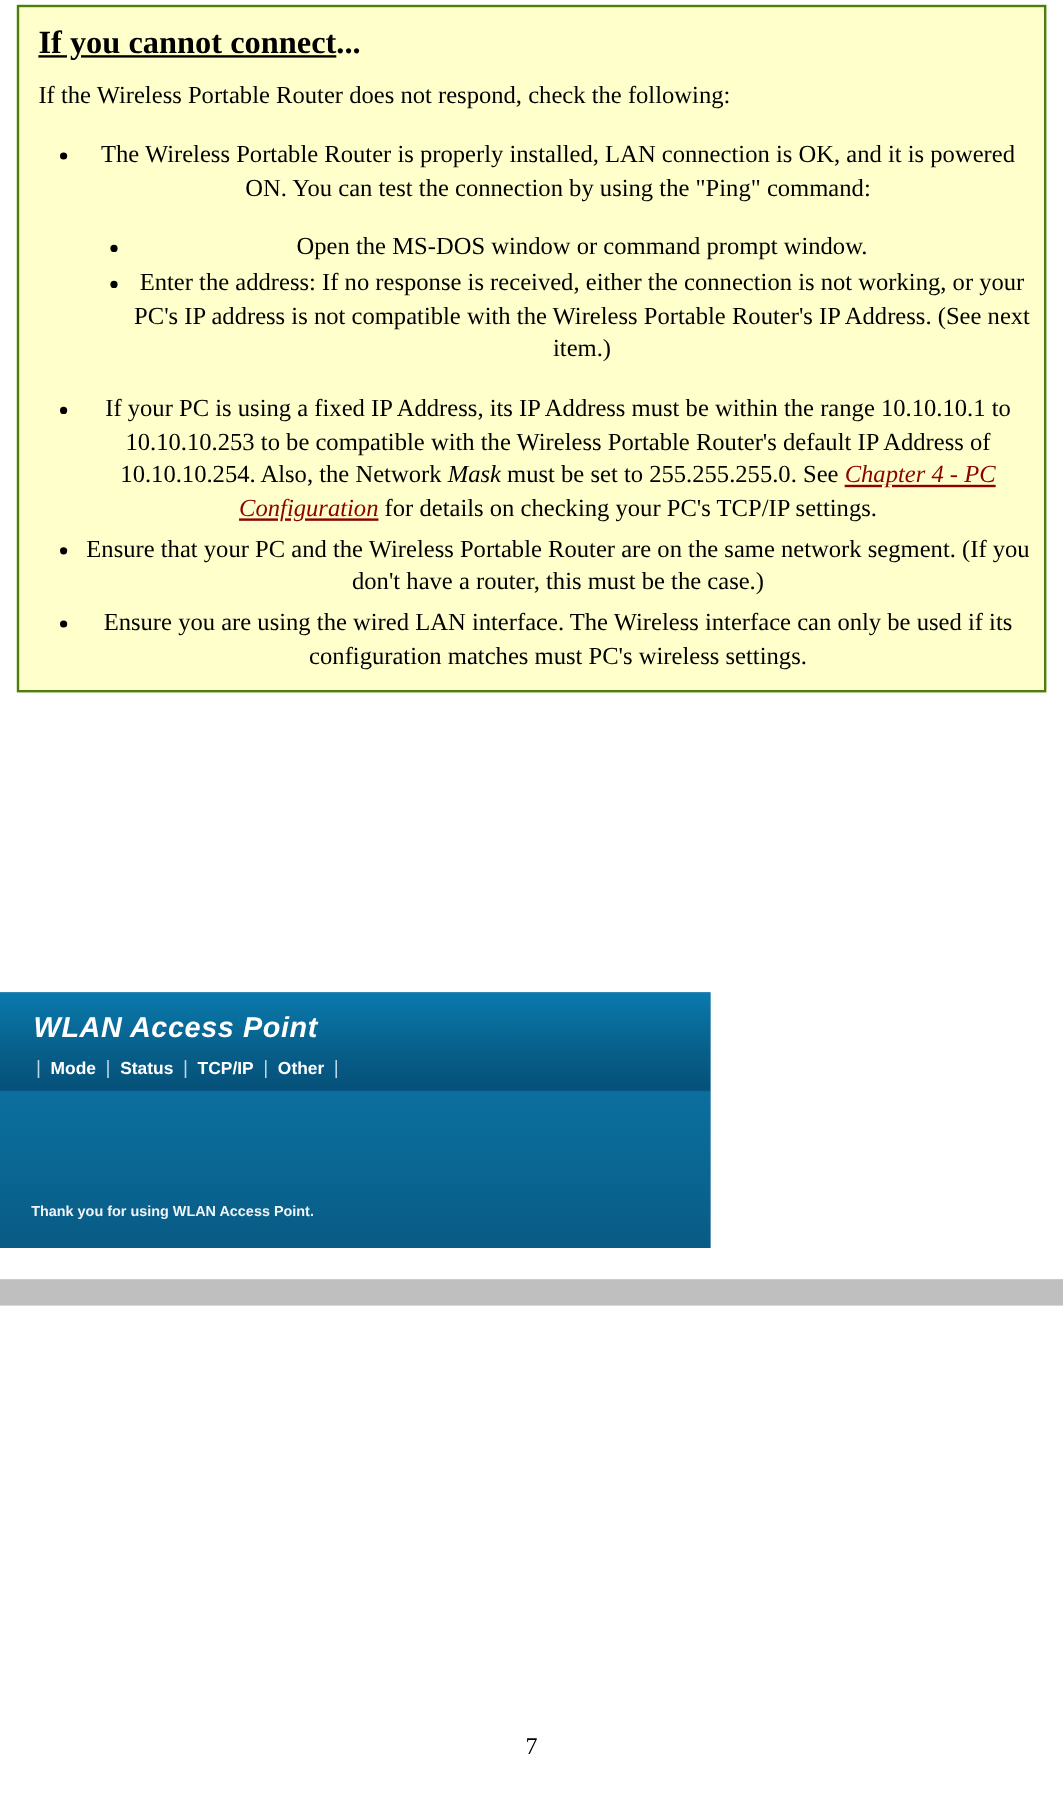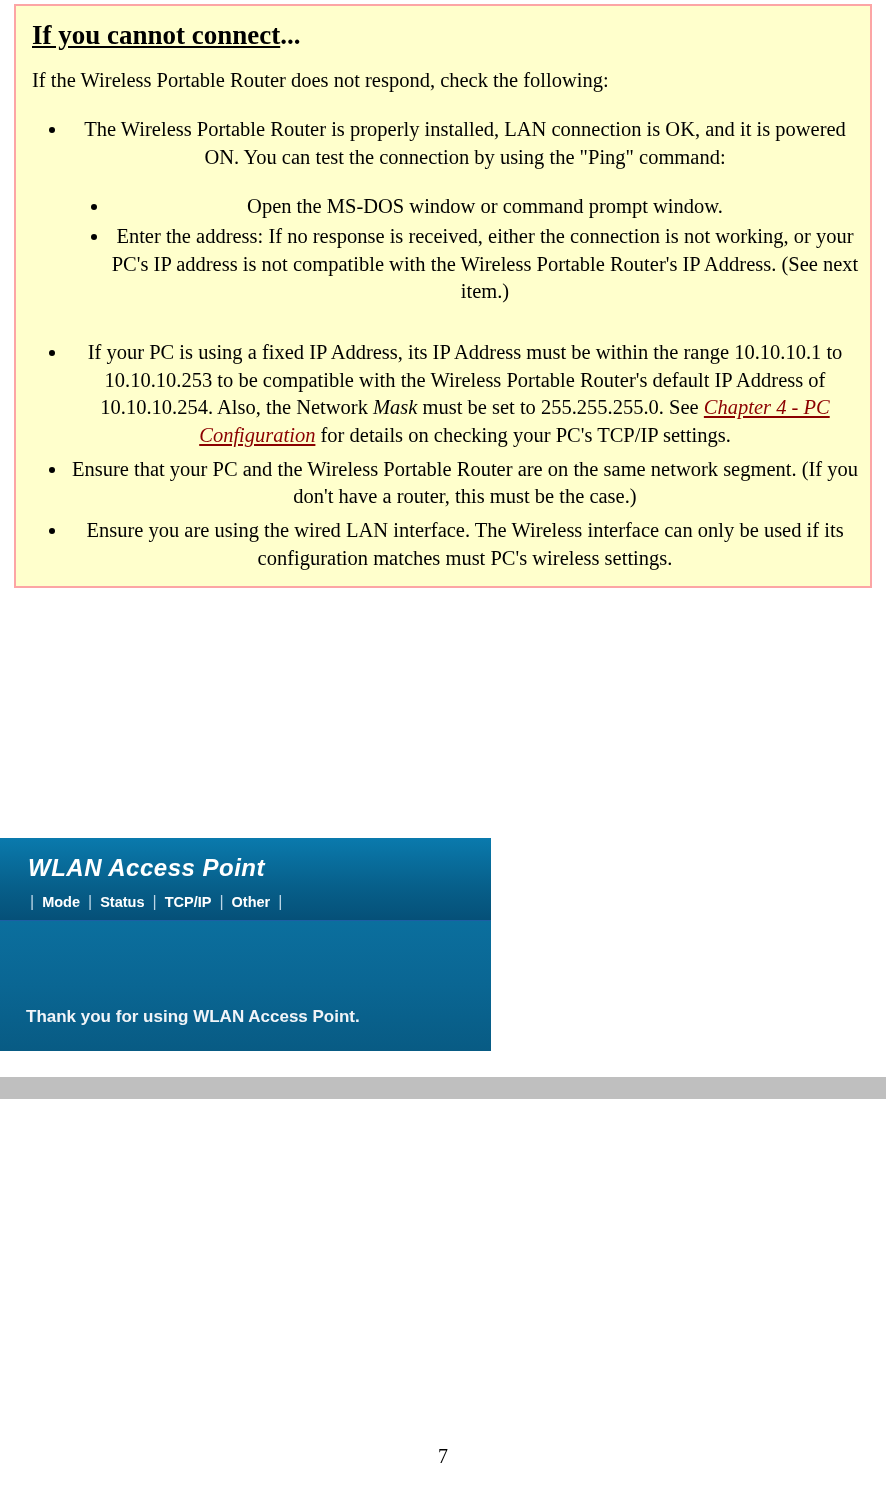--- a/index.html
+++ b/index.html
@@ -6,21 +6,21 @@
     body {
       font-family: Georgia, 'Times New Roman', serif;
       font-size: 20.5px;
       color: #000;
       background: #fff;
       width: 886px;
       min-height: 1496px;
       position: relative;
     }
     .notice-box {
-      border: 2px solid #fca5a5;
+      border: 2px solid #4d7c0f;
       background: #ffffcc;
       margin: 4px 14px 0 14px;
       padding: 14px 10px 14px 16px;
     }
     .notice-title {
       font-size: 27px;
       font-weight: bold;
     }
     .notice-title .ul { text-decoration: underline; }
     .notice-intro {
@@ -37,41 +37,41 @@
       padding-left: 2px;
       line-height: 1.35;
       text-align: center;
     }
     ul.outer > li.first { margin-top: 14px; }
     ul.inner {
       list-style: disc;
       margin-left: 10px;
       padding-left: 30px;
       margin-top: 22px;
-      margin-bottom: 33px;
+      margin-bottom: 22px;
     }
     ul.inner > li {
       margin-top: 2px;
       padding-left: 0px;
       line-height: 1.35;
     }
     .ping-ip {
       display: block;
       margin-left: 10px;
     }
     .italic { font-style: italic; }
     a.chapter-link {
       color: #8b0000;
       font-style: italic;
       text-decoration: underline;
     }
 
     .wlan-panel {
       margin: 250px 4px 0 0;
-      width: 491px;
+      width: 592px;
       background: #006699;
       color: #fff;
       font-family: Verdana, Arial, sans-serif;
     }
     .wlan-header {
       background: linear-gradient(180deg, #0a7aad 0%, #075f8a 60%, #055078 100%);
       padding: 16px 0 8px 28px;
     }
     .wlan-title {
       font-size: 24px;
@@ -104,21 +104,21 @@
     }
     .wlan-body {
       background: linear-gradient(180deg, #0b6f9e 0%, #0a6693 50%, #085b84 100%);
       height: 130px;
       position: relative;
     }
     .wlan-msg {
       position: absolute;
       left: 26px;
       bottom: 24px;
-      font-size: 17px;
+      font-size: 12px;
       font-weight: bold;
       color: #f0f4f8;
     }
     .gray-bar {
       margin-top: 26px;
       height: 22px;
       width: 100%;
       background: #bfbfbf;
     }
     .page-num {

